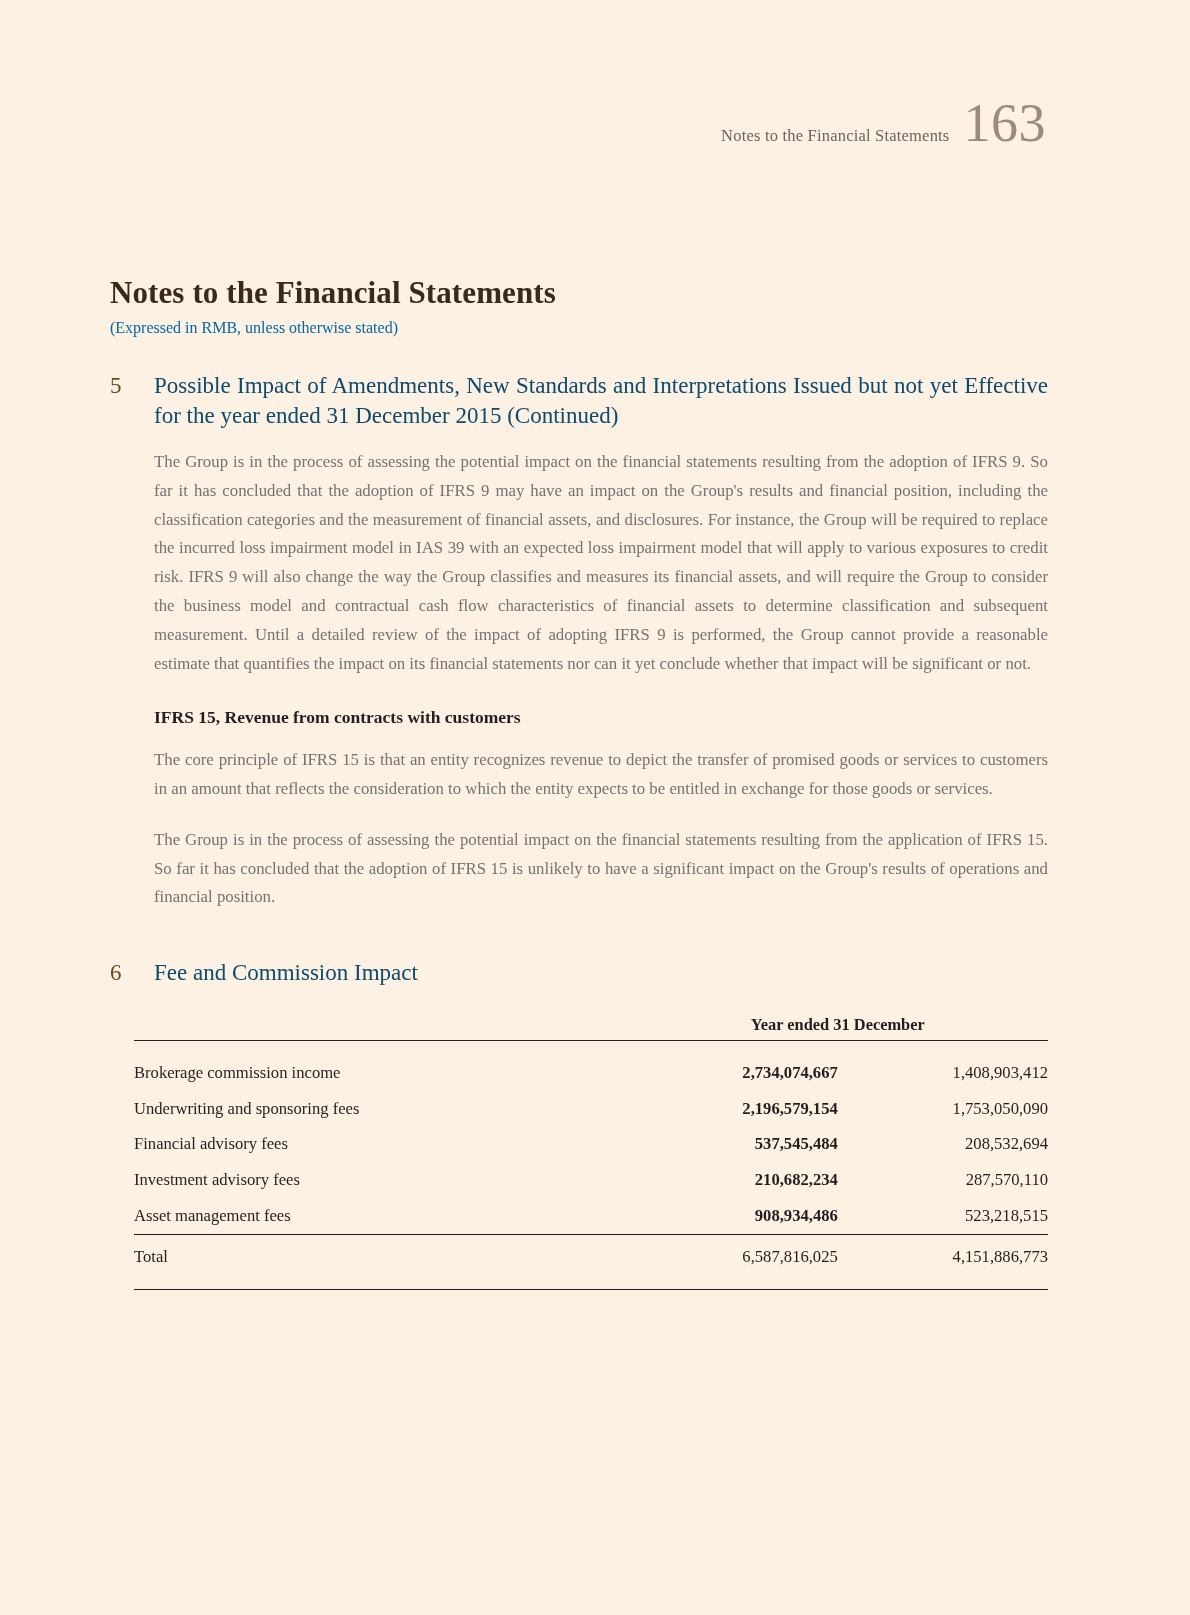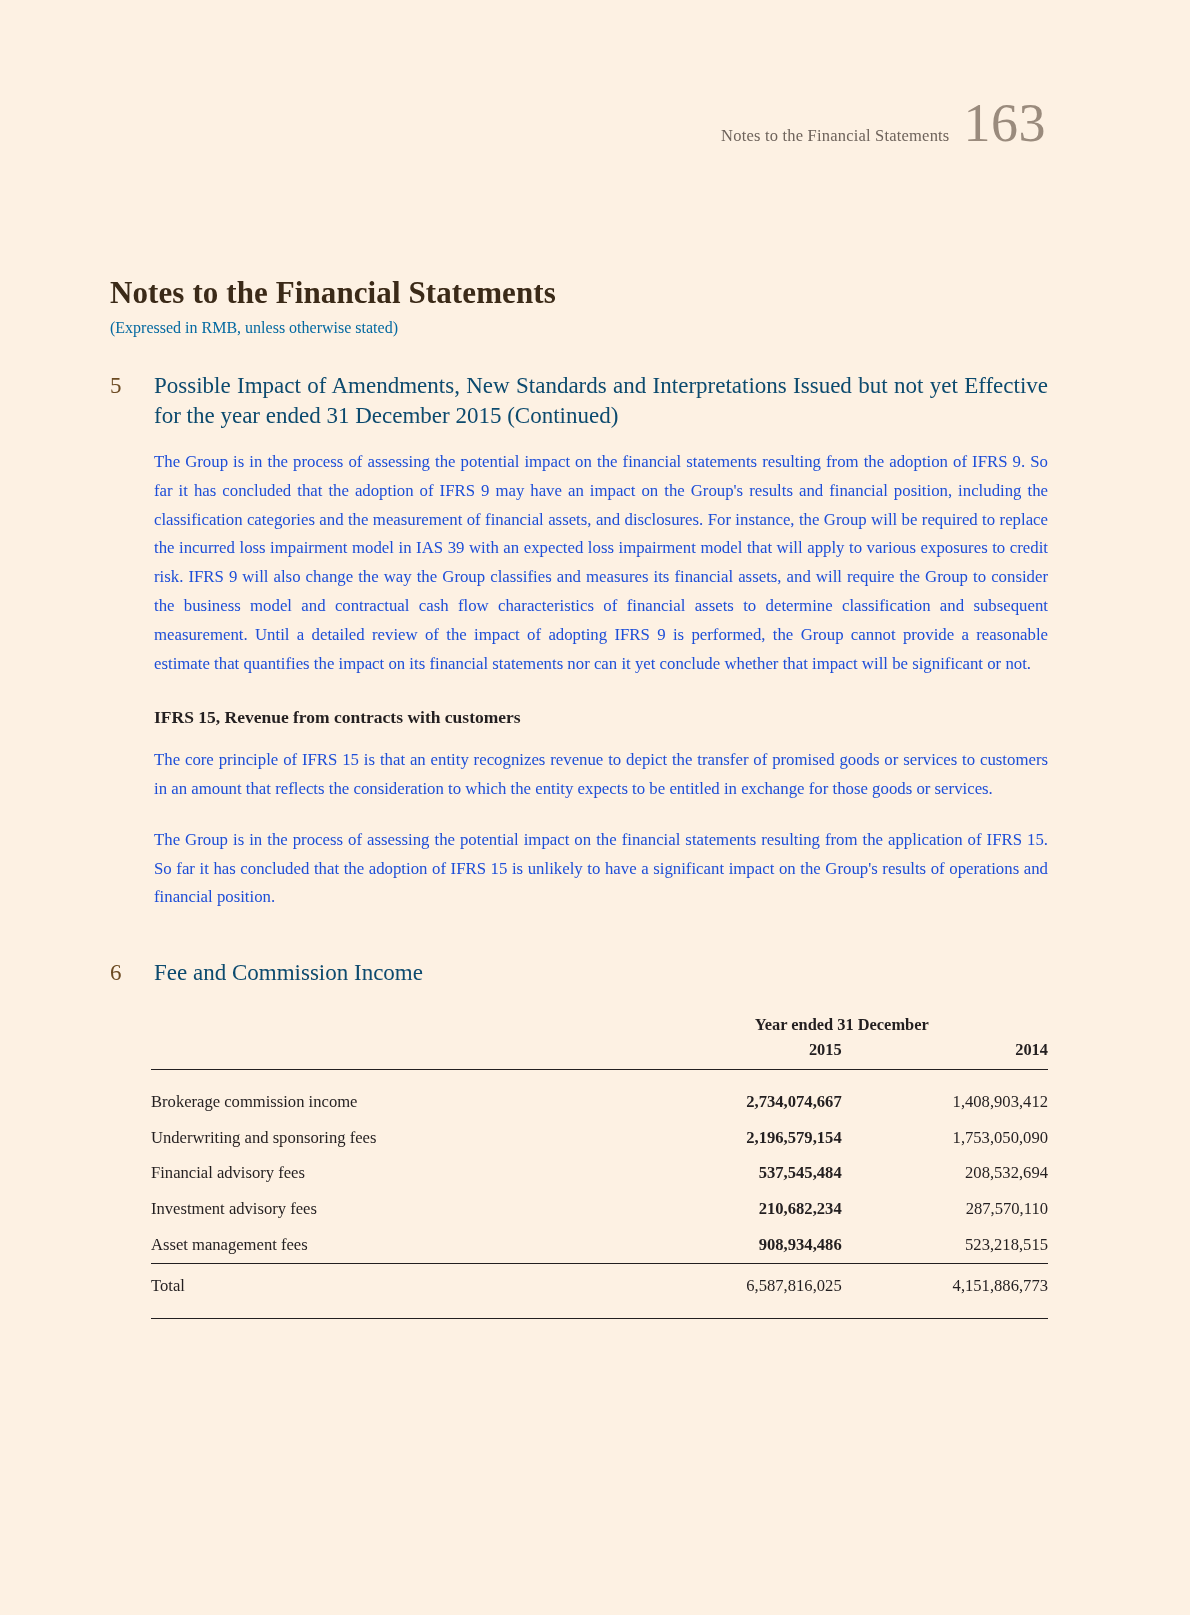--- a/index.html
+++ b/index.html
@@ -85,33 +85,33 @@
   .section.sec6 { margin-top: 46px; margin-bottom: 10px;}
 
   .body-block {
     margin-left: 44px;
   }
   p.para {
     font-size: 16.8px;
     line-height: 1.72;
     text-align: justify;
     margin: 8px 0 22px 0;
-    color: #1d4ed8;
+    color: #737373;
   }
   p.para.first { margin-top: 16px; }
   h3.sub-head {
     font-size: 17.5px;
     font-weight: bold;
     margin: 28px 0 18px 0;
     color: #231f20;
   }
 
   
   .table-wrap {
-    margin-left: 41px;
+    margin-left: 24px;
     margin-top: 26px;
   }
   table.fin {
     border-collapse: collapse;
     width: 100%;
     font-size: 16.6px;
   }
   table.fin td, table.fin th {
     padding: 0;
     font-weight: normal;
@@ -182,40 +182,35 @@
       <p class="para first">The Group is in the process of assessing the potential impact on the financial statements resulting from the adoption of IFRS 9. So far it has concluded that the adoption of IFRS 9 may have an impact on the Group's results and financial position, including the classification categories and the measurement of financial assets, and disclosures. For instance, the Group will be required to replace the incurred loss impairment model in IAS 39 with an expected loss impairment model that will apply to various exposures to credit risk. IFRS 9 will also change the way the Group classifies and measures its financial assets, and will require the Group to consider the business model and contractual cash flow characteristics of financial assets to determine classification and subsequent measurement. Until a detailed review of the impact of adopting IFRS 9 is performed, the Group cannot provide a reasonable estimate that quantifies the impact on its financial statements nor can it yet conclude whether that impact will be significant or not.</p>
 
       <h3 class="sub-head">IFRS 15, Revenue from contracts with customers</h3>
 
       <p class="para">The core principle of IFRS 15 is that an entity recognizes revenue to depict the transfer of promised goods or services to customers in an amount that reflects the consideration to which the entity expects to be entitled in exchange for those goods or services.</p>
       <p class="para">The Group is in the process of assessing the potential impact on the financial statements resulting from the application of IFRS 15. So far it has concluded that the adoption of IFRS 15 is unlikely to have a significant impact on the Group's results of operations and financial position.</p>
     </div>
 
     <div class="section sec6">
       <div class="num">6</div>
-      <div class="sec-title">Fee and Commission Income</div>
+      <div class="sec-title">Fee and Commission Impact</div>
     </div>
 
     <div class="table-wrap">
       <table class="fin">
         <colgroup>
           <col class="col-label">
             <col class="col-2015">
             <col class="col-2014">
         </colgroup>
         <thead>
           <tr class="span-head">
             <th></th>
             <th colspan="2">Year ended 31 December</th>
           </tr>
-          <tr class="year-head">
-            <th class="col-label"></th>
-            <th class="col-2015">2015</th>
-            <th class="col-2014">2014</th>
-          </tr>
           <tr class="rule-top">
             <td colspan="3"></td>
           </tr>
           <tr class="spacer-row">
               <td colspan="3"></td>
             </tr>
         </thead>
         <tbody>
           <tr class="data">
             <td class="col-label">Brokerage commission income</td>

